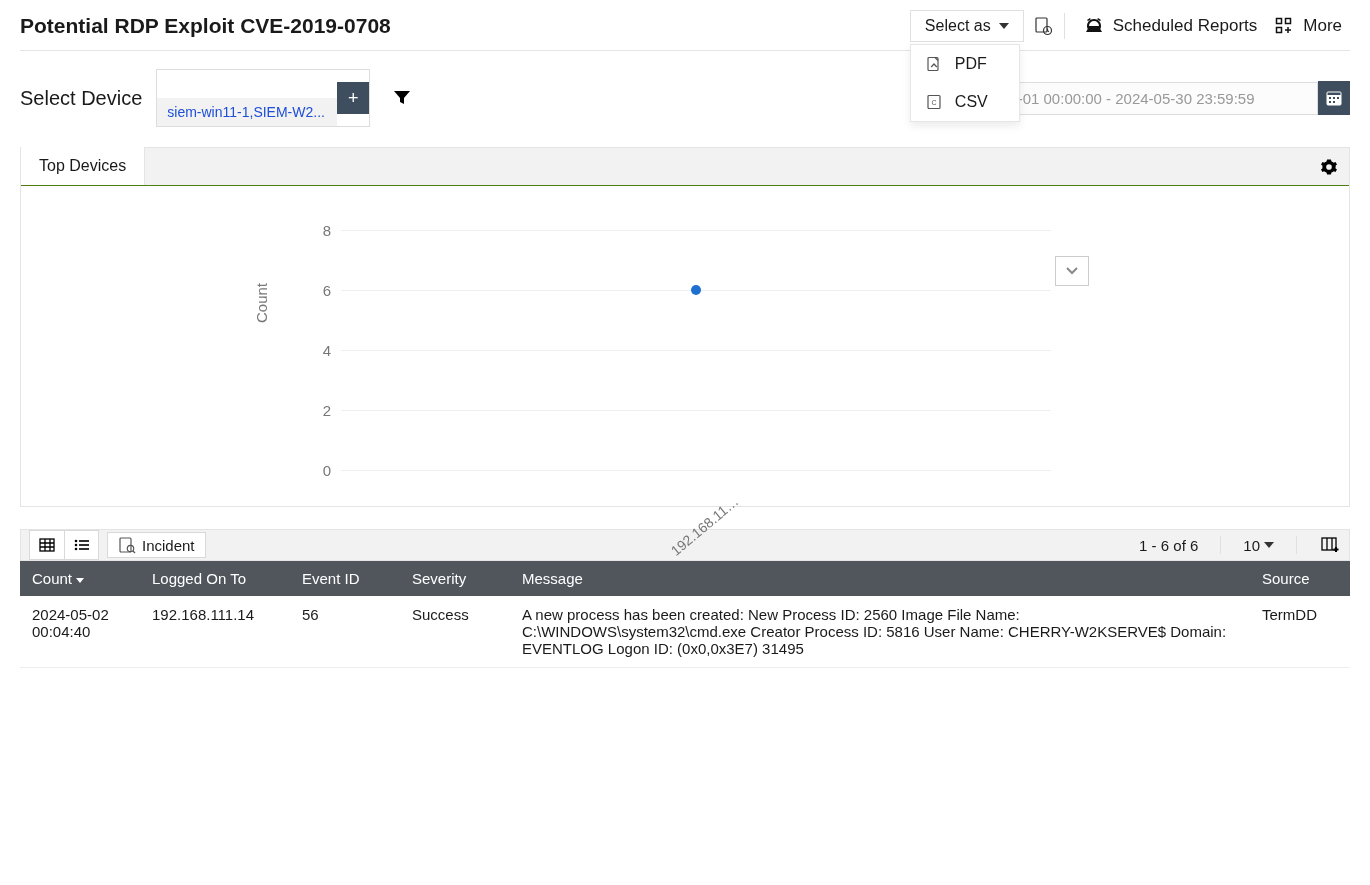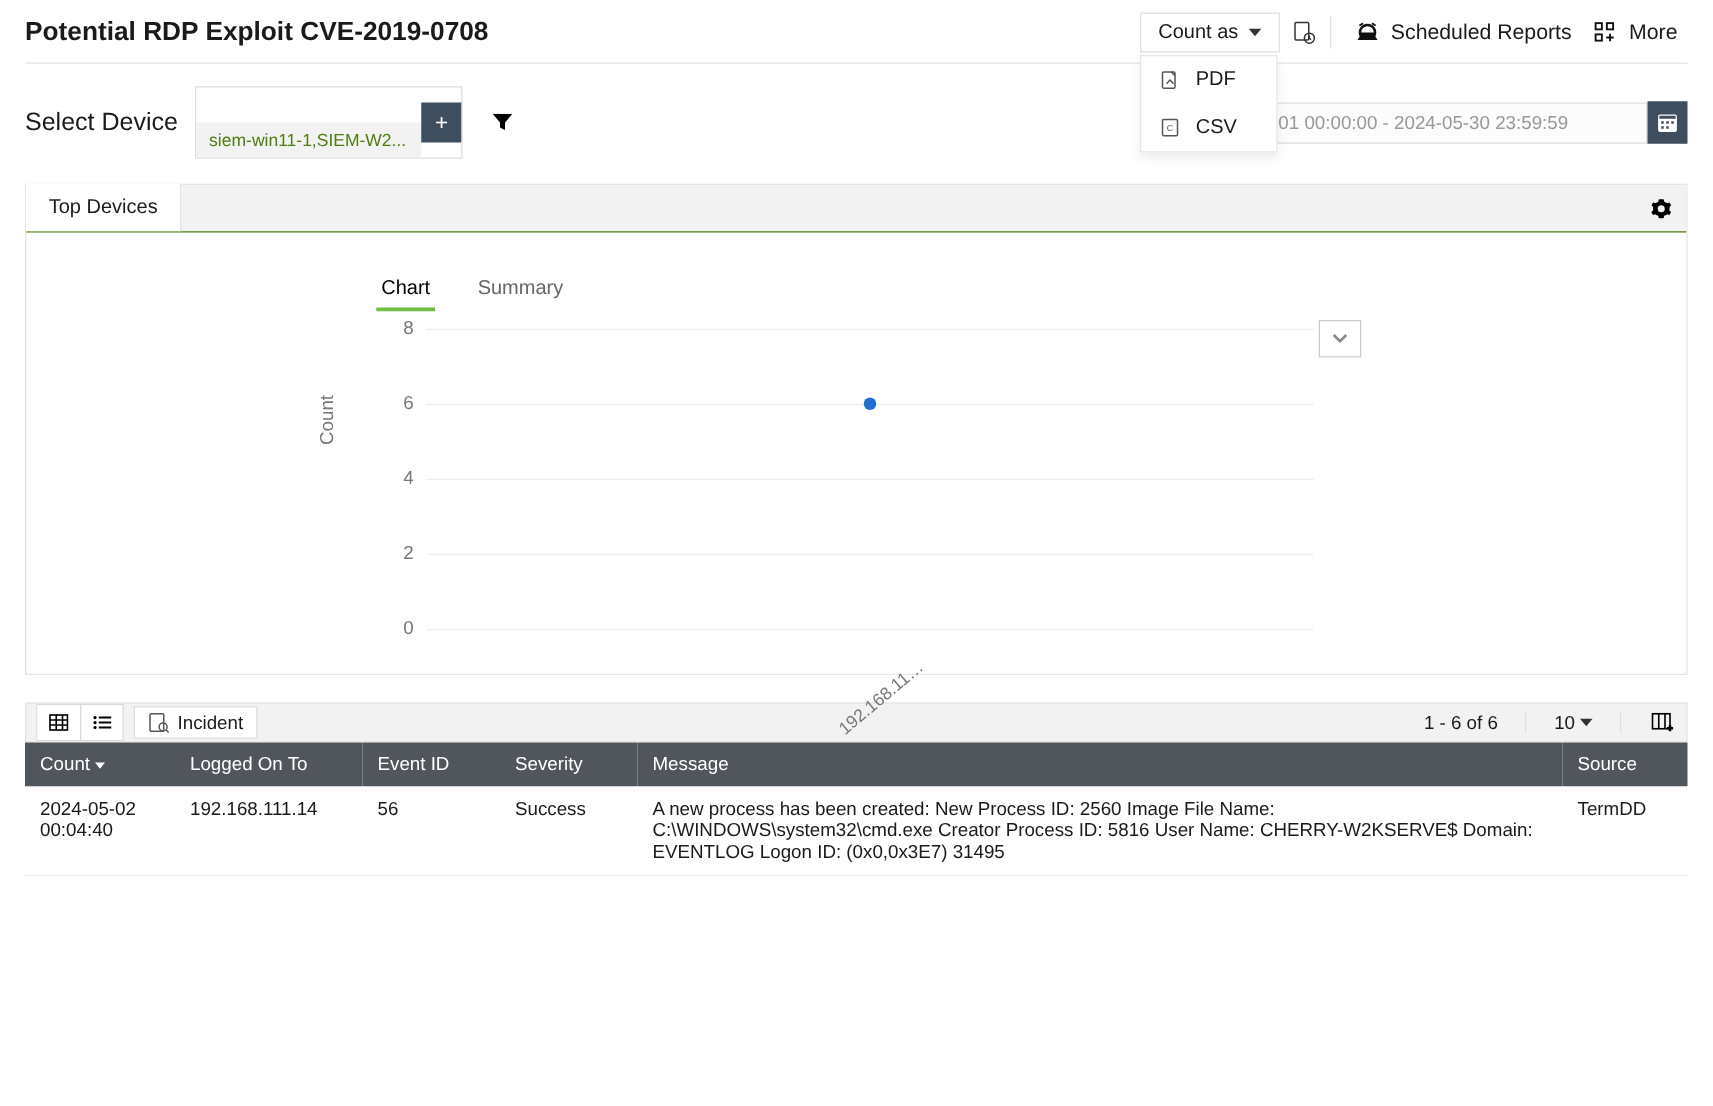--- a/index.html
+++ b/index.html
@@ -13,21 +13,21 @@
   .caret-down{width:0;height:0;border-left:5px solid transparent;border-right:5px solid transparent;border-top:6px solid #333;}
   .export-menu{position:absolute;top:34px;left:0;width:110px;background:#fff;border:1px solid #e6e6e6;box-shadow:0 4px 8px rgba(0,0,0,.08);z-index:10;}
   .export-item{display:flex;align-items:center;gap:10px;padding:8px 12px;font-size:16px;cursor:pointer;}
   .vsep{width:1px;height:26px;background:#e0e0e0;margin:0 10px;}
   .top-link{display:flex;align-items:center;gap:8px;font-size:17px;padding:4px 8px;cursor:pointer;}
   .icon-box{width:22px;height:22px;display:inline-flex;align-items:center;justify-content:center;}
   .filters{display:flex;align-items:center;justify-content:space-between;margin-top:18px;}
   .filters-left{display:flex;align-items:center;gap:14px;}
   .label{font-size:20px;font-weight:500;}
   .device-select{display:flex;align-items:center;border:1px solid #ddd;}
-  .device-input{background:#f2f2f2;color:#4d7c0f;width:180px;padding:6px 10px;font-size:14px;margin-top:28px;}
+  .device-input{background:#f2f2f2;color:#1d4ed8;width:180px;padding:6px 10px;font-size:14px;margin-top:28px;}
   .plus-btn{width:32px;height:32px;display:flex;align-items:center;justify-content:center;background:#3e4e5e;color:#fff;font-size:18px;cursor:pointer;}
   .filter-icon{font-size:15px;margin-left:10px;color:#000;cursor:pointer;}
   .filters-right{display:flex;align-items:center;gap:0;}
   .period-label{font-size:15px;color:#333;margin-right:8px;}
   .period-input{border:1px solid #ddd;background:#fcfcfc;color:#999;font-size:15px;padding:7px 12px;width:330px;}
   .cal-btn{width:32px;height:34px;background:#3e4e5e;display:flex;align-items:center;justify-content:center;cursor:pointer;}
   .panel{border:1px solid #e4e4e4;margin-top:20px;}
   .panel-head{display:flex;align-items:center;justify-content:space-between;background:#f2f2f2;border-bottom:1px solid #4d7c0f;}
   .tab-top{background:#fff;padding:10px 18px;font-size:16px;border-right:1px solid #e4e4e4;margin-top:-1px;}
   .gear{padding:0 12px;font-size:16px;cursor:pointer;}
@@ -66,21 +66,21 @@
 </head>
 <body>
 
 <div class="page">
 
   <div class="topbar">
     <div class="title">Potential RDP Exploit CVE-2019-0708</div>
     <div class="top-actions">
       <div class="export-wrap">
         <div class="export-btn">
-          <span>Count as</span>
+          <span>Select as</span>
           <span class="caret-down"></span>
         </div>
         <div class="export-menu">
           <div class="export-item">
             <span class="icon-box">
               <svg width="16" height="16" viewBox="0 0 16 16" fill="none" stroke="#555" stroke-width="1.2">
                   <rect x="2" y="1.5" width="10" height="13" rx="1"></rect>
                   <path d="M9 1.5 12 4.5"></path>
                   <path d="M5.2 11l2.8-3 2.8 3"></path>
                 </svg>
@@ -164,24 +164,20 @@
     <div class="panel-head">
       <div class="tab-top">Top Devices</div>
       <div class="gear">
         <svg width="16" height="16" viewBox="0 0 16 16" fill="#000">
             <path d="M8 5a3 3 0 1 0 0 6 3 3 0 0 0 0-6zm7 3c0 .5-.05 1-.14 1.4l1.6 1.3-1.5 2.6-1.9-.7c-.7.6-1.5 1-2.4 1.2L10 16H6l-.7-2.2c-.9-.2-1.7-.6-2.4-1.2l-1.9.7-1.5-2.6 1.6-1.3C1.05 9 1 8.5 1 8s.05-1 .14-1.4L-.46 5.3l1.5-2.6 1.9.7c.7-.6 1.5-1 2.4-1.2L6 0h4l.7 2.2c.9.2 1.7.6 2.4 1.2l1.9-.7 1.5 2.6-1.6 1.3c.9.4.1.9.1 1.4z" transform="scale(.94) translate(.5 .5)"></path>
           </svg>
       </div>
     </div>
 
     <div class="chart-zone">
-      <div class="chart-tabs">
-        <div class="ctab active">Chart</div>
-        <div class="ctab">Summary</div>
-      </div>
 
       <div class="expand-btn">
         <svg width="14" height="10" viewBox="0 0 14 10" fill="none" stroke="#888" stroke-width="2">
             <path d="M2 2l5 5 5-5"></path>
           </svg>
       </div>
 
       <div class="plot-wrapper">
         <div class="plot">
           <div class="ylab">Count</div>

